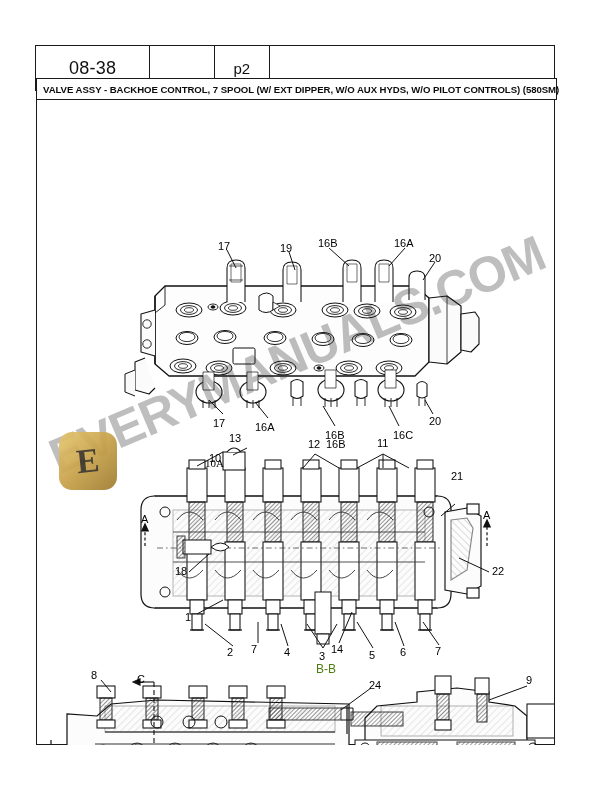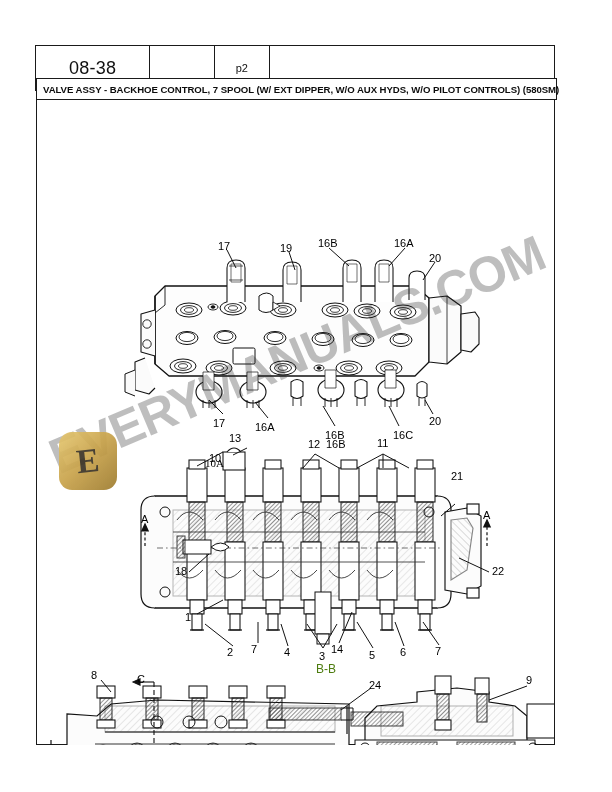--- a/index.html
+++ b/index.html
@@ -29,21 +29,21 @@
   #header-table .hcell{
     border:1.4px solid #1a1a1a;
     margin-left:-1.4px;
     box-sizing:border-box;
     display:flex;align-items:center;justify-content:center;
     color:#101010;
     background:#fff;
   }
   .hcell.c1{width:116px;font-size:18px;letter-spacing:.2px;}
   .hcell.c2{width:66px;}
-  .hcell.c3{width:56px;font-size:11px;}
+  .hcell.c3{width:56px;font-size:15px;}
   .hcell.c4{width:66px;font-size:12px;}
 
   #title-bar{
     position:absolute;left:-1px;top:32px;
     width:521px;height:22px;
     border:1.4px solid #1a1a1a;
     box-sizing:border-box;
     display:flex;align-items:center;
     padding-left:6px;
     font-size:9.6px;font-weight:bold;

